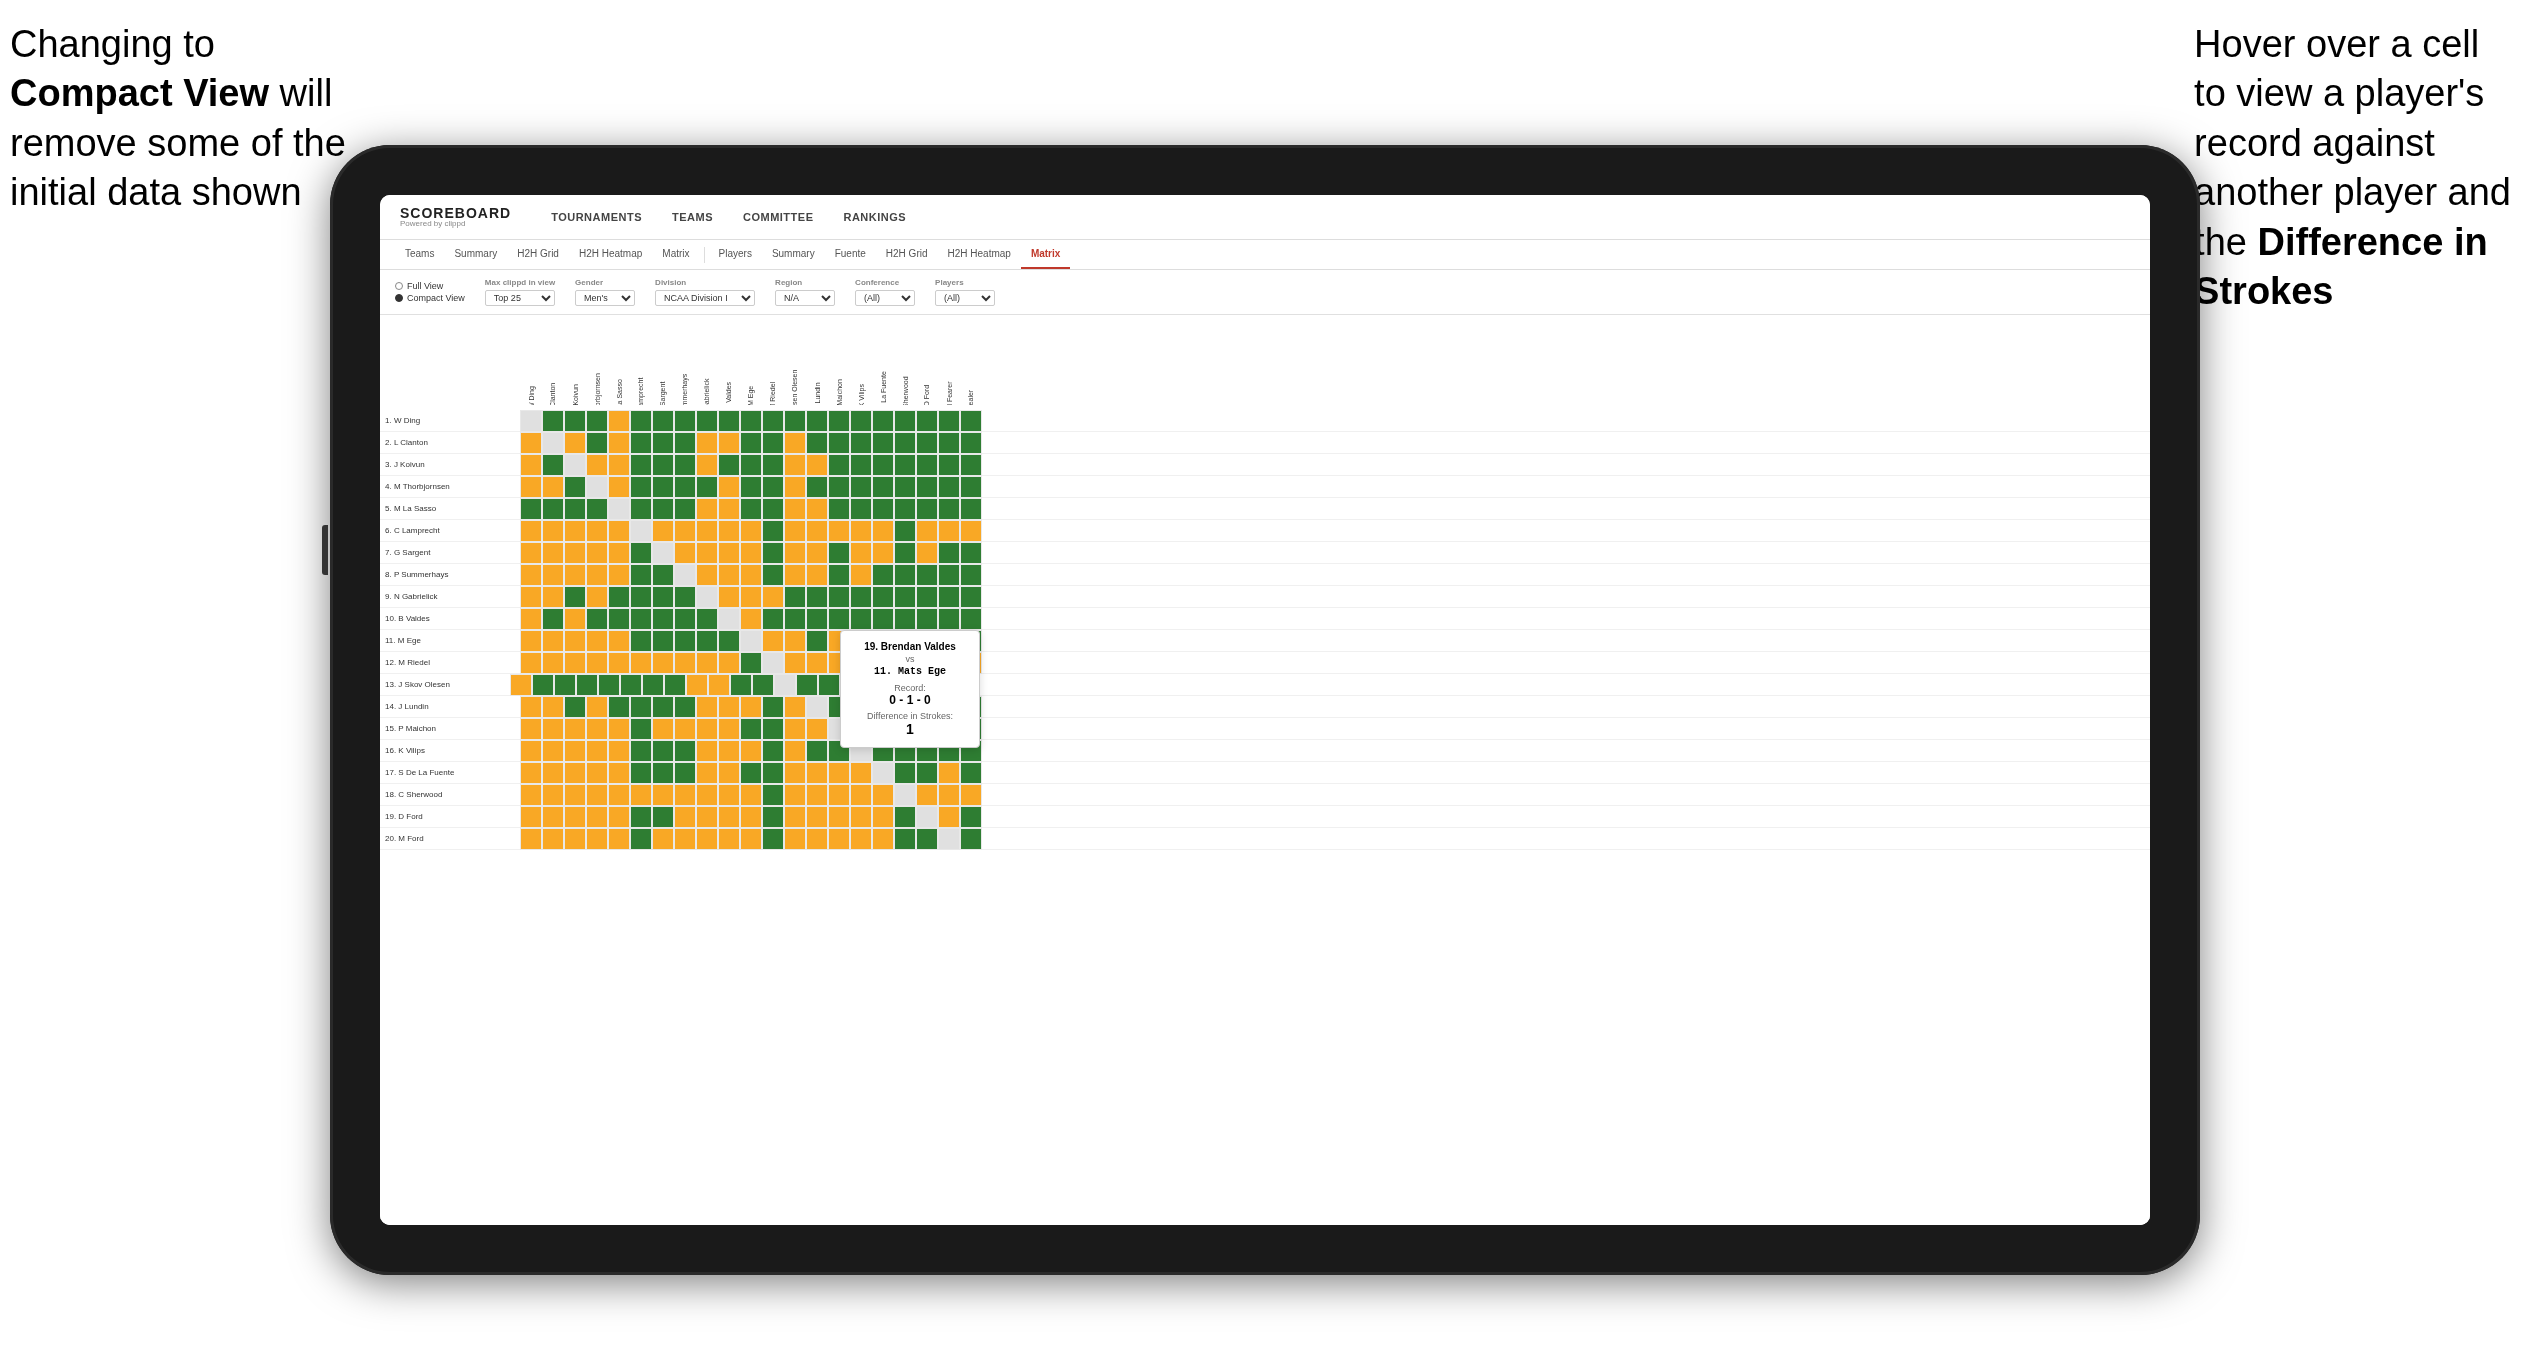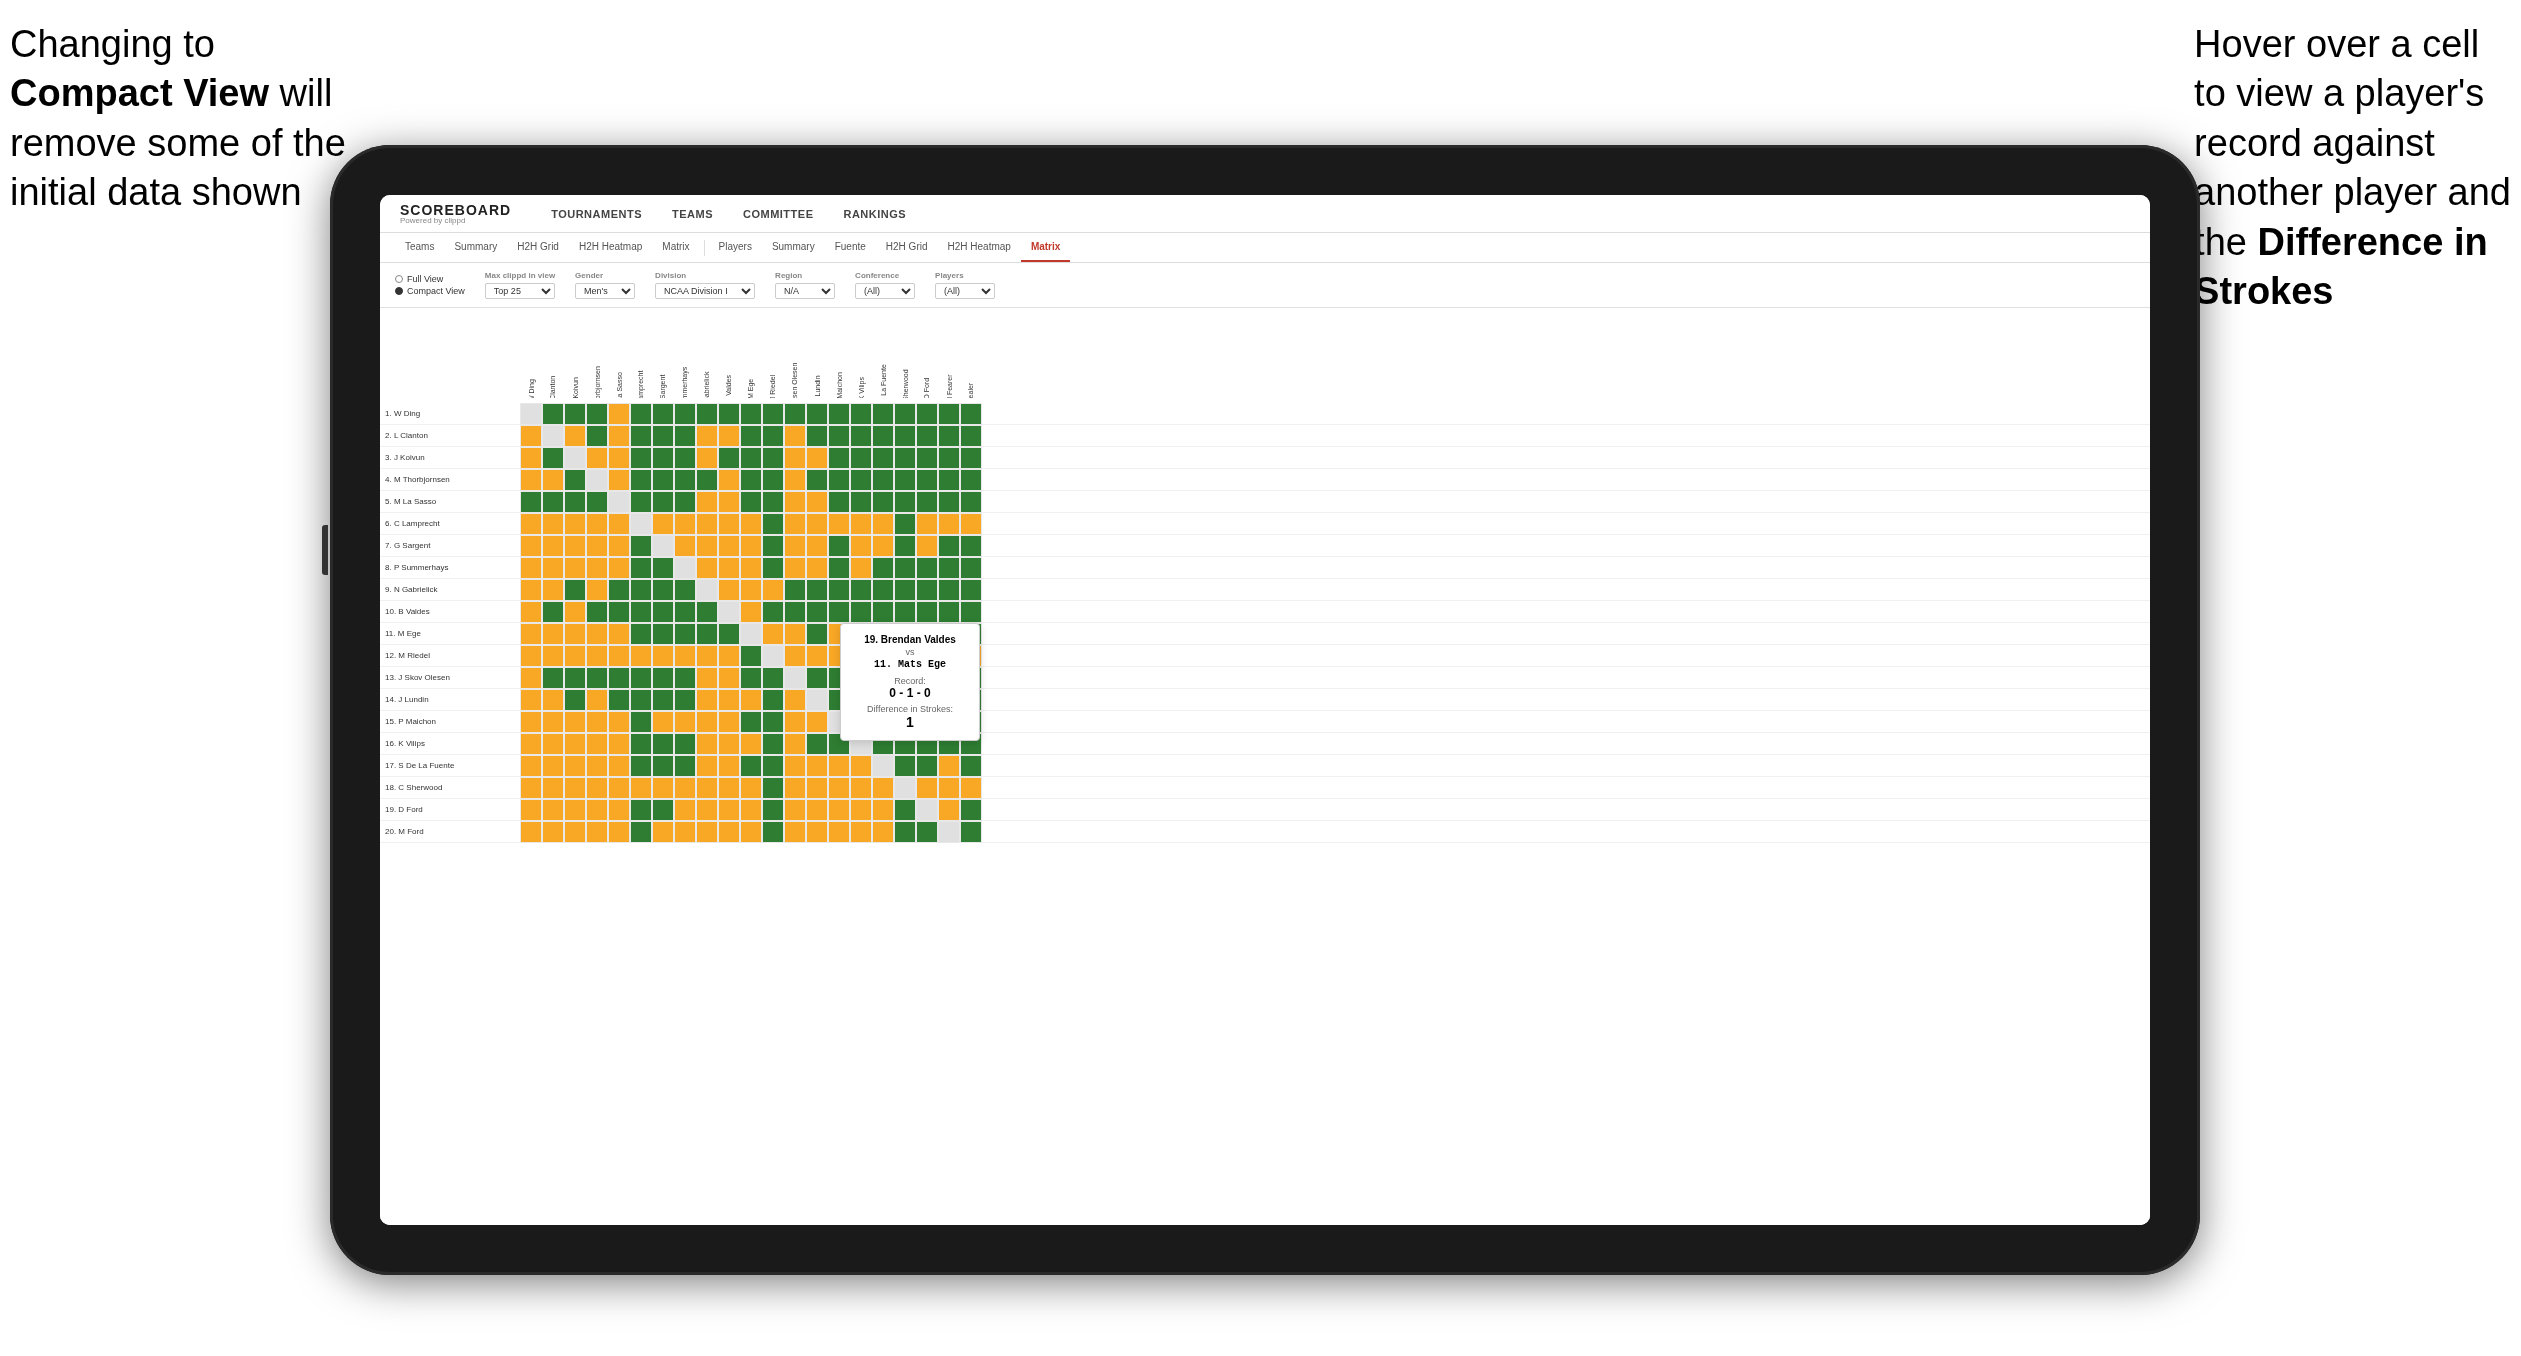--- a/index.html
+++ b/index.html
@@ -81,21 +81,21 @@
       left: -8px;
       top: 380px;
       width: 6px;
       height: 50px;
       background: #333;
       border-radius: 3px 0 0 3px;
     }
 
     
     .navbar {
-      height: 38px;
+      height: 45px;
       background: #fff;
       border-bottom: 1px solid #ddd;
       display: flex;
       align-items: center;
       padding: 0 20px;
       gap: 40px;
     }
 
     .navbar-brand {
       display: flex;
@@ -772,21 +772,21 @@
                   <div style="width: 22px; height: 22px; flex-shrink: 0; border: 1px solid rgb(232, 232, 232); background: rgb(249, 168, 37);"></div>
                   <div style="width: 22px; height: 22px; flex-shrink: 0; border: 1px solid rgb(232, 232, 232); background: rgb(249, 168, 37);"></div>
                   <div style="width: 22px; height: 22px; flex-shrink: 0; border: 1px solid rgb(232, 232, 232); background: rgb(249, 168, 37);"></div>
                   <div style="width: 22px; height: 22px; flex-shrink: 0; border: 1px solid rgb(232, 232, 232); background: rgb(249, 168, 37);"></div>
                   <div style="width: 22px; height: 22px; flex-shrink: 0; border: 1px solid rgb(232, 232, 232); background: rgb(249, 168, 37);"></div>
                   <div style="width: 22px; height: 22px; flex-shrink: 0; border: 1px solid rgb(232, 232, 232); background: rgb(249, 168, 37);"></div>
                   <div style="width: 22px; height: 22px; flex-shrink: 0; border: 1px solid rgb(232, 232, 232); background: rgb(249, 168, 37);"></div>
                   <div style="width: 22px; height: 22px; flex-shrink: 0; border: 1px solid rgb(232, 232, 232); background: rgb(249, 168, 37);"></div>
                 </div>
                 <div style="display: flex; align-items: center; height: 22px; border-bottom: 1px solid rgb(240, 240, 240);">
-                  <div style="width: 140px; font-size: 8px; color: rgb(51, 51, 51); flex-shrink: 0; padding-left: 5px; white-space: nowrap; overflow: hidden;">13. J Skov Olesen</div>
+                  <div style="width: 130px; font-size: 8px; color: rgb(51, 51, 51); flex-shrink: 0; padding-left: 5px; white-space: nowrap; overflow: hidden;">13. J Skov Olesen</div>
                   <div style="width: 22px; height: 22px; flex-shrink: 0; border: 1px solid rgb(232, 232, 232); background: rgb(249, 168, 37);"></div>
                   <div style="width: 22px; height: 22px; flex-shrink: 0; border: 1px solid rgb(232, 232, 232); background: rgb(46, 125, 50);"></div>
                   <div style="width: 22px; height: 22px; flex-shrink: 0; border: 1px solid rgb(232, 232, 232); background: rgb(46, 125, 50);"></div>
                   <div style="width: 22px; height: 22px; flex-shrink: 0; border: 1px solid rgb(232, 232, 232); background: rgb(46, 125, 50);"></div>
                   <div style="width: 22px; height: 22px; flex-shrink: 0; border: 1px solid rgb(232, 232, 232); background: rgb(46, 125, 50);"></div>
                   <div style="width: 22px; height: 22px; flex-shrink: 0; border: 1px solid rgb(232, 232, 232); background: rgb(46, 125, 50);"></div>
                   <div style="width: 22px; height: 22px; flex-shrink: 0; border: 1px solid rgb(232, 232, 232); background: rgb(46, 125, 50);"></div>
                   <div style="width: 22px; height: 22px; flex-shrink: 0; border: 1px solid rgb(232, 232, 232); background: rgb(46, 125, 50);"></div>
                   <div style="width: 22px; height: 22px; flex-shrink: 0; border: 1px solid rgb(232, 232, 232); background: rgb(249, 168, 37);"></div>
                   <div style="width: 22px; height: 22px; flex-shrink: 0; border: 1px solid rgb(232, 232, 232); background: rgb(249, 168, 37);"></div>

